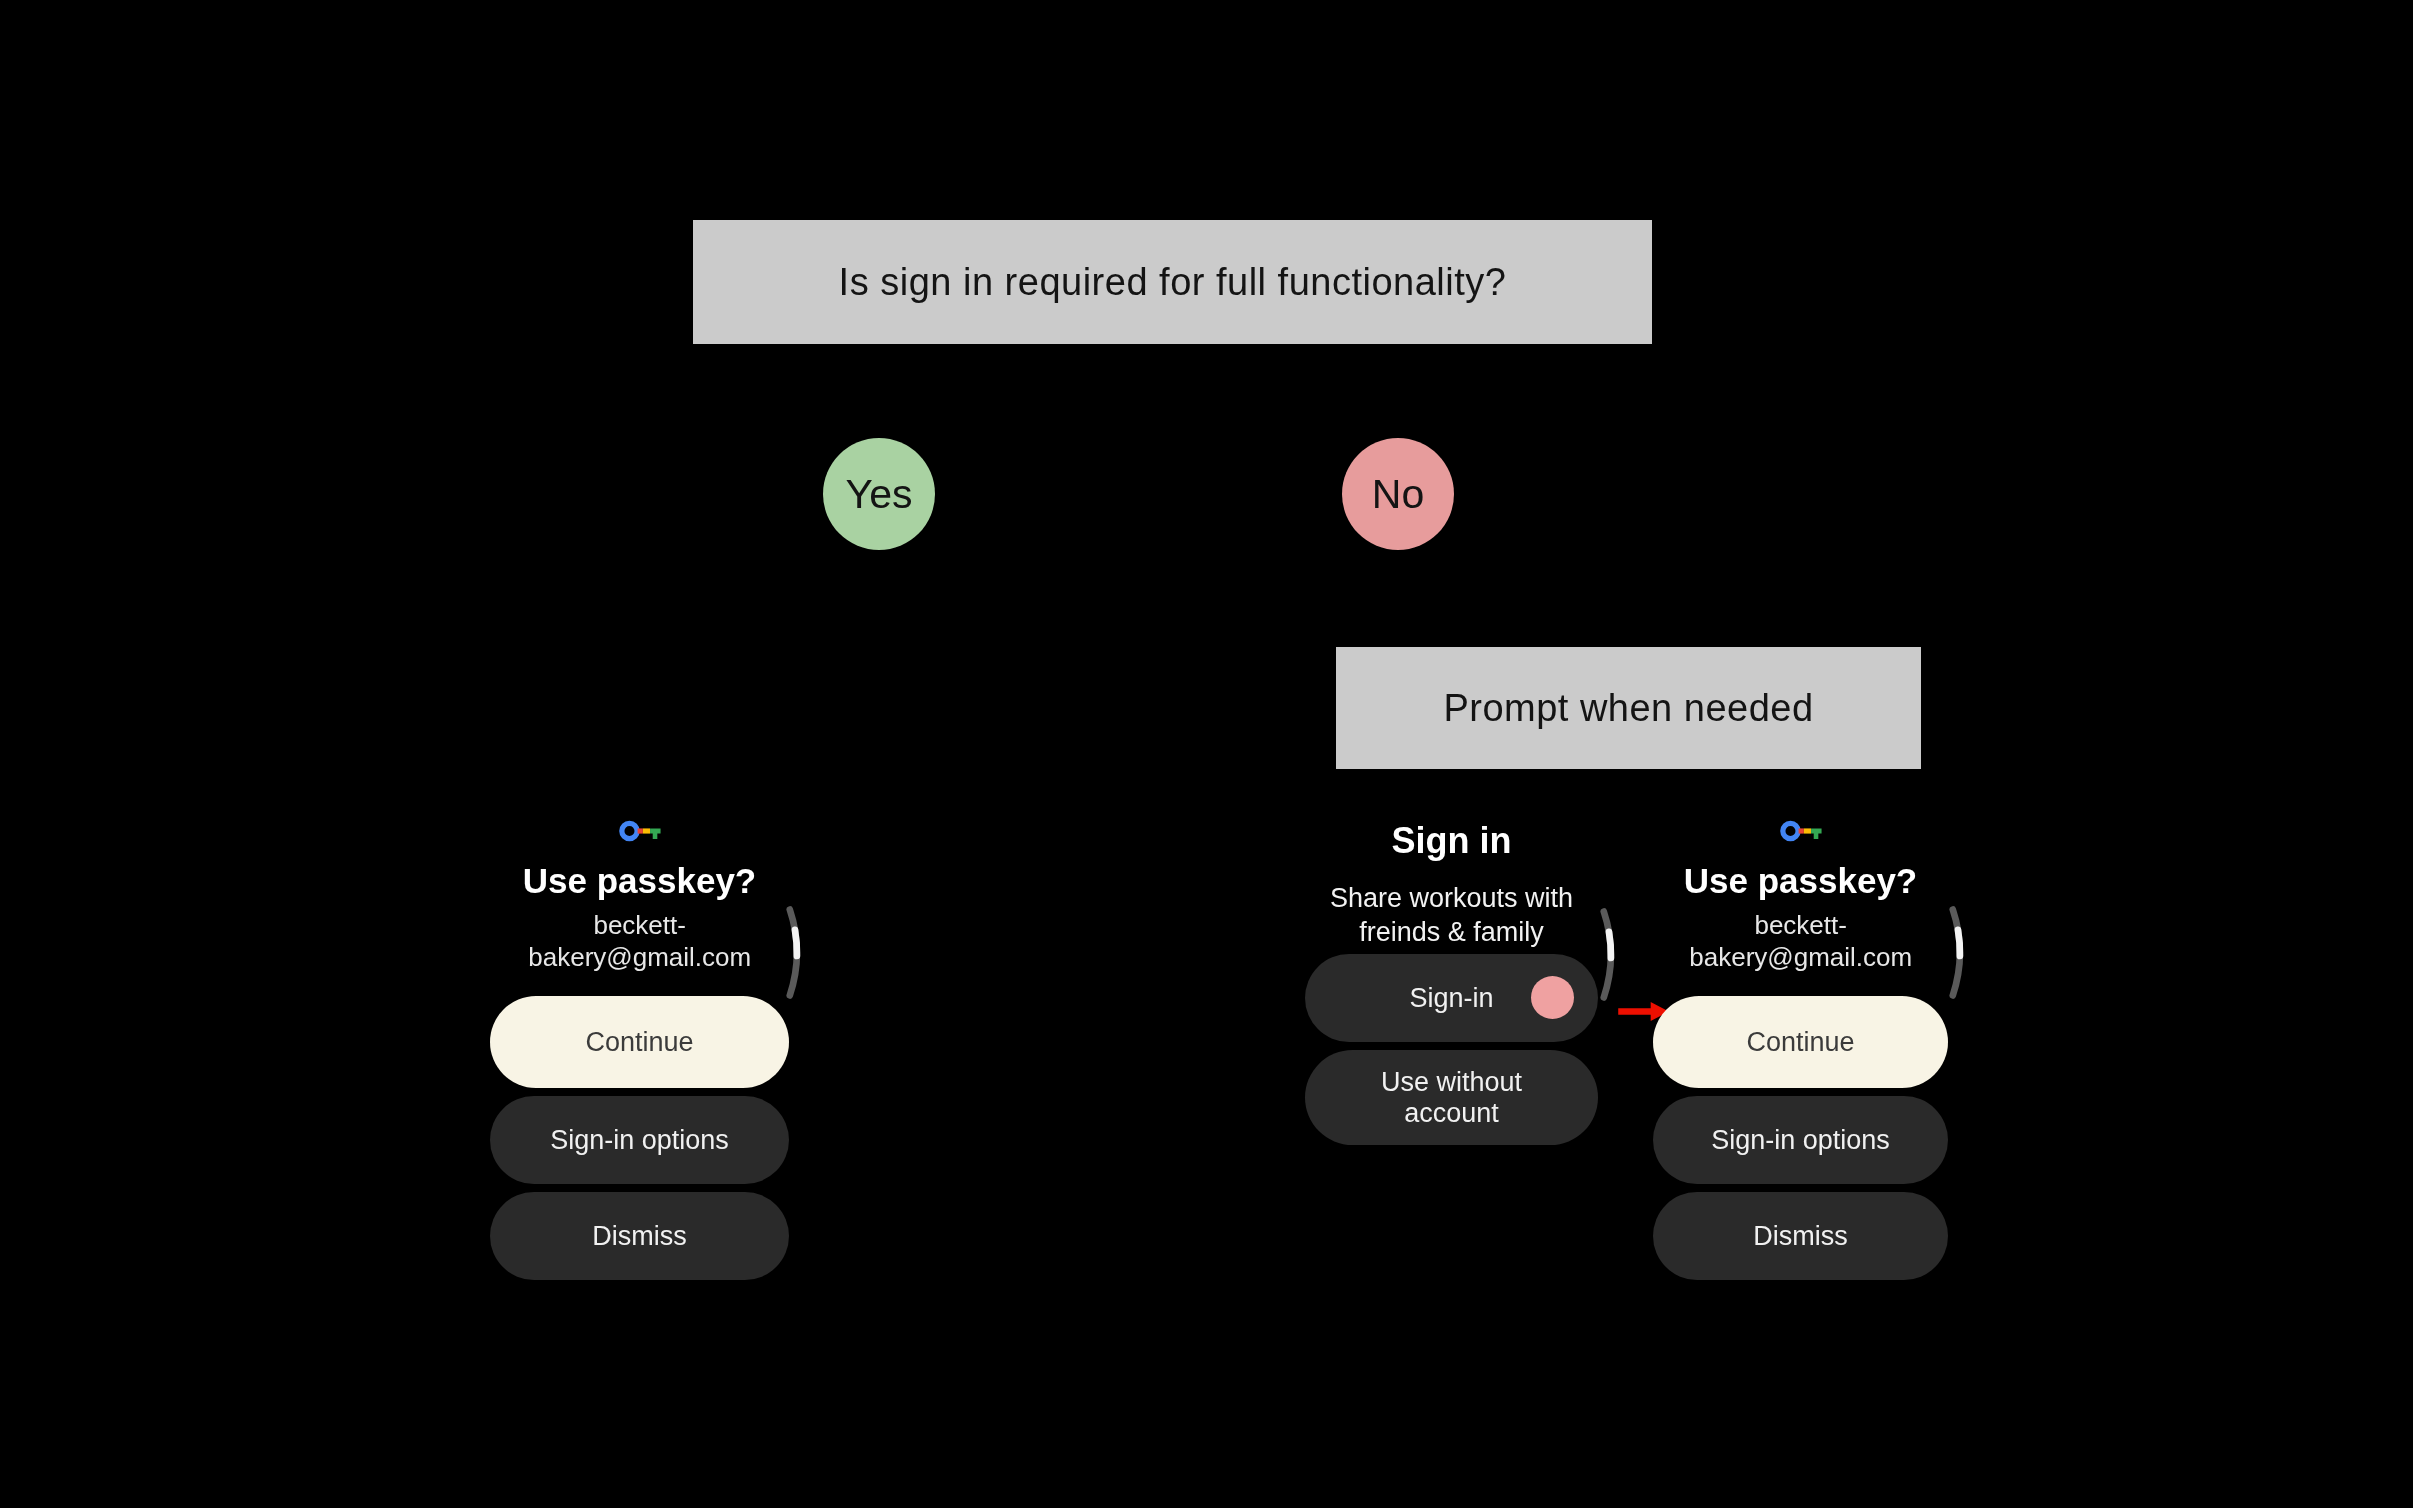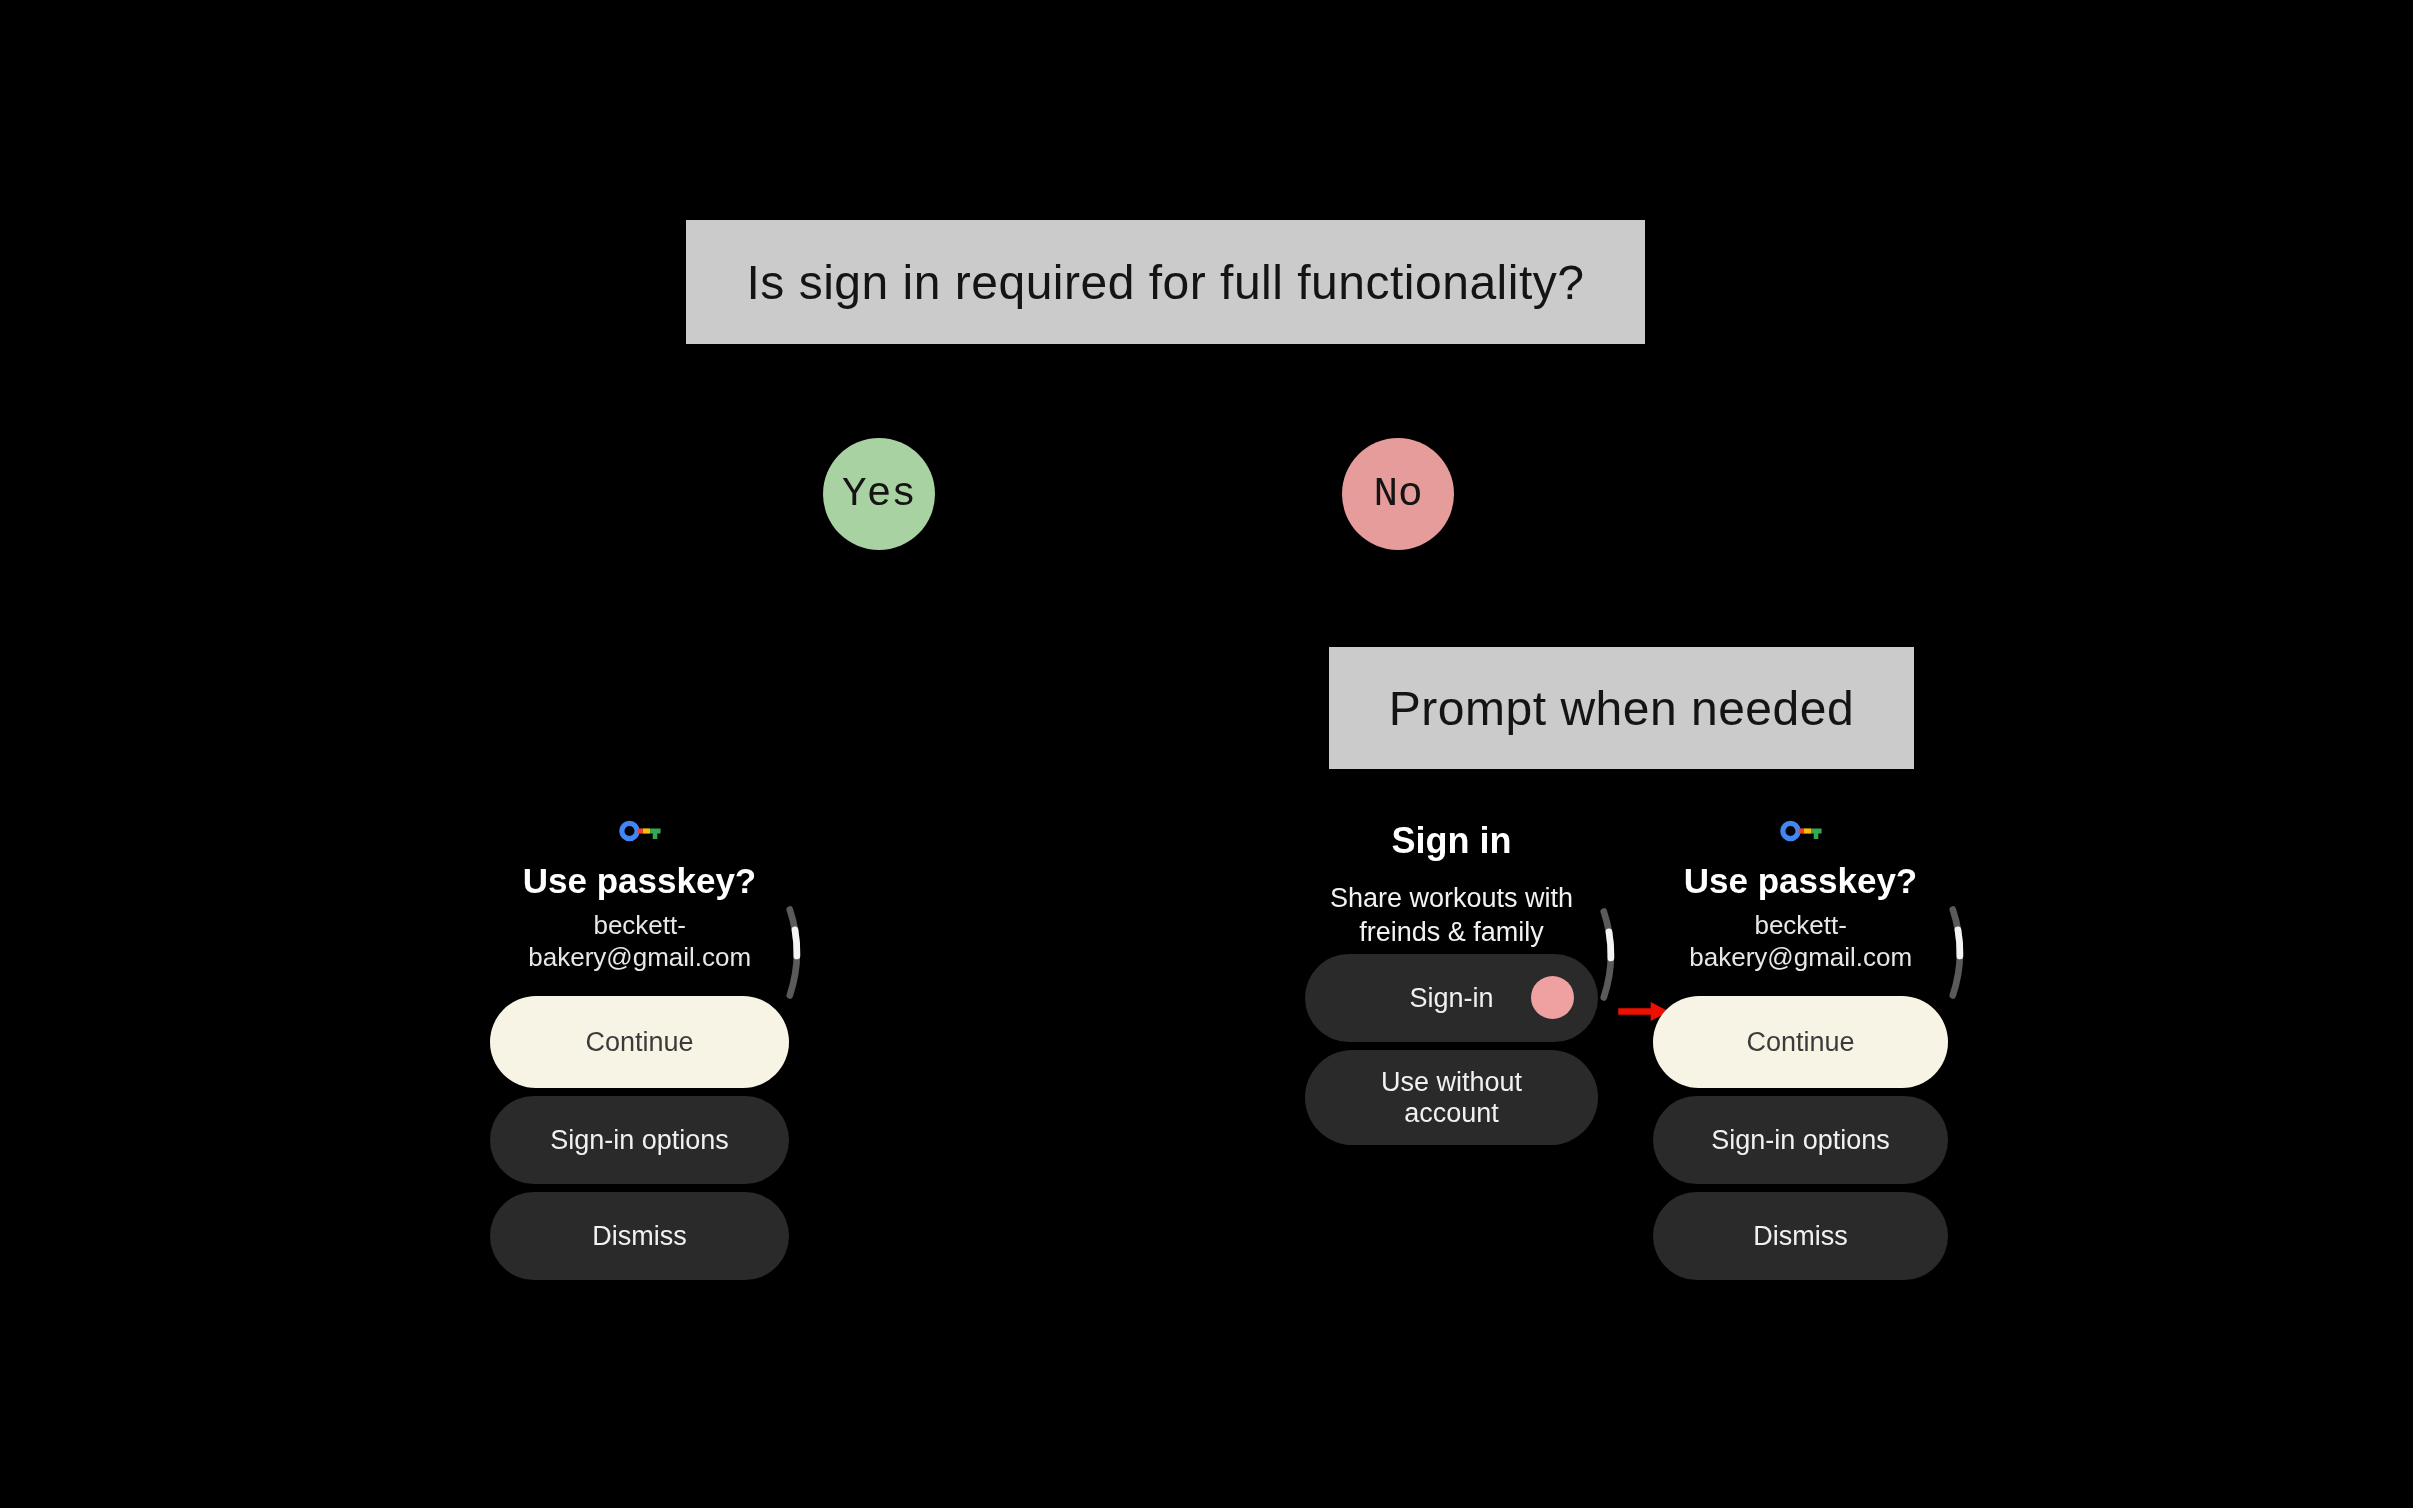--- a/index.html
+++ b/index.html
@@ -12,27 +12,27 @@
     --scroll-track:#5A5A5A; --scroll-thumb:#F4F4F4;
   }
   *{margin:0;padding:0;box-sizing:border-box;}
   html,body{background:var(--background);}
   body{font-family:"Liberation Sans", sans-serif;}
   .canvas{position:relative;width:2414px;height:1508px;background:var(--background);overflow:hidden;}
 
   
   .gbox{position:absolute;background:var(--box-bg);color:var(--box-text);
         display:flex;align-items:center;justify-content:center;
-        font-size:48px;letter-spacing:0.5px;}
+        font-size:38px;letter-spacing:0.5px;margin-left:7px;}
   .question-box{left:686px;top:220px;width:959px;height:124px;}
   .outcome-left{left:350px;top:647px;width:586px;height:122px;}
   .outcome-right{left:1329px;top:647px;width:585px;height:122px;}
   .circle{position:absolute;width:112px;height:112px;border-radius:50%;
           display:flex;align-items:center;justify-content:center;
-          font-size:41px;color:var(--box-text);font-family:Liberation Mono, monospace;}
+          font-size:41px;color:var(--box-text);}
   .circle.yes{left:823px;top:438px;background:var(--yes-bg);}
   .circle.no{left:1342px;top:438px;background:var(--no-bg);}
 
   
   .watch{position:absolute;height:483px;}
   .watch.pw-left{left:490px;top:811px;width:299px;}
   .watch.sw{left:1305px;top:811px;width:293px;}
   .watch.pw-right{left:1653px;top:811px;width:295px;}
 
   .key-icon{position:absolute;left:50%;transform:translateX(-50%);top:7.7px;width:44px;height:24px;}

